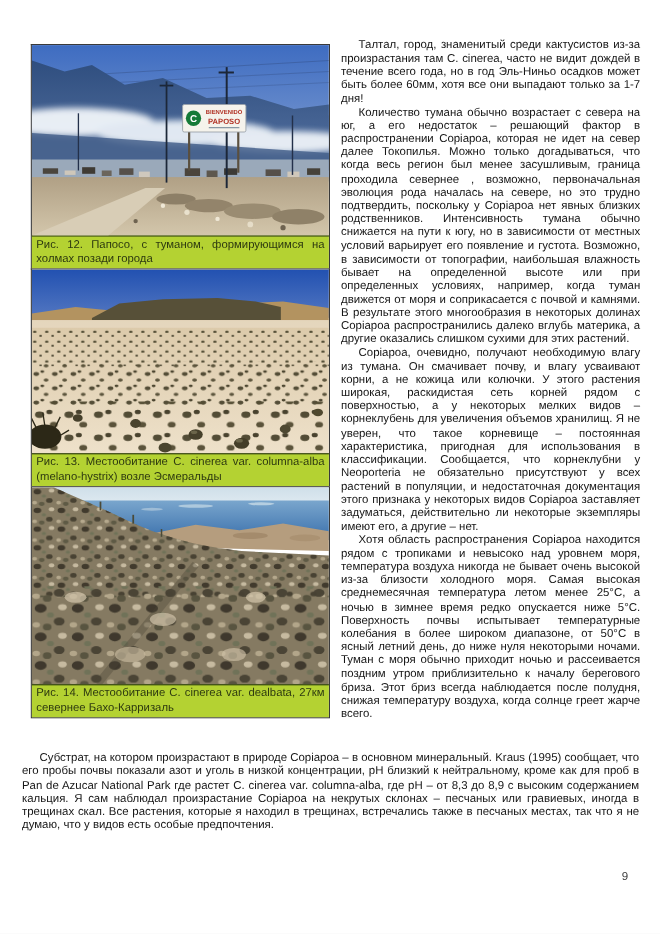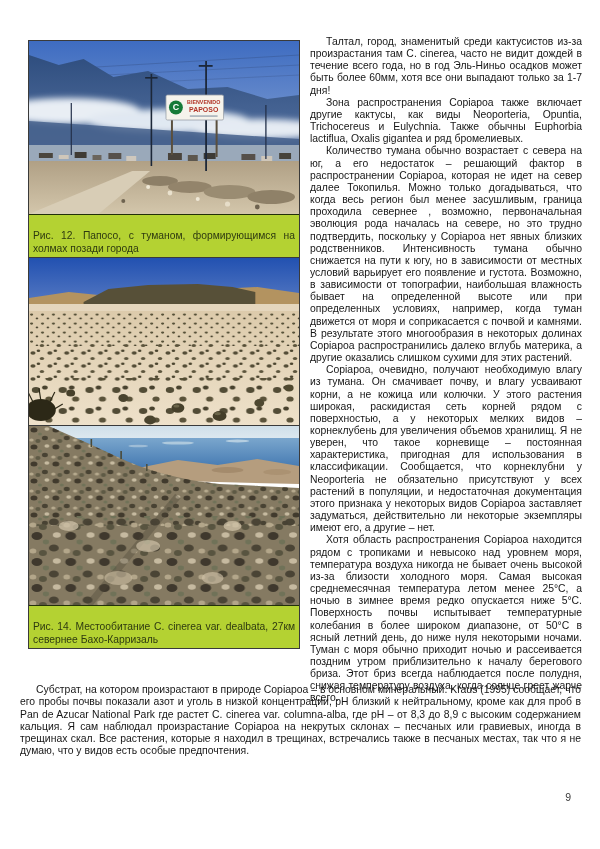--- a/index.html
+++ b/index.html
@@ -8,21 +8,21 @@
     font-family:"Liberation Sans", sans-serif; overflow:hidden;
     outline:1px solid #d6d6d6;
   }
   .figures { position:absolute; left:28px; top:40px; width:272px; }
   figure { margin:0; width:272px; box-sizing:border-box; border:1px solid #3a3a3a; border-bottom:none; }
   figure:last-child { border-bottom:1px solid #3a3a3a; }
   .photo { display:block; width:100%; }
   figcaption {
     background:#b4d232; color:#2e3a10;
     border-top:1px solid #22300a;
-    font-size:10.3px; line-height:13px; padding:14px 4px 2px;
+    font-size:10.3px; line-height:13px; padding:1px 4px 2px;
     text-align:justify;
   }
   .text-col { position:absolute; left:310px; top:36px; width:272px; }
   .text-col p {
     margin:0; font-size:10.4px; line-height:12.15px; color:#161616;
     text-align:justify; text-indent:16px; hyphens:auto;
   }
   .bottom-par {
     position:absolute; left:20px; top:684px; width:561px; margin:0;
     font-size:10.4px; line-height:12.3px; color:#161616;
@@ -162,20 +162,21 @@
           <ellipse cx="232" cy="145" rx="5" ry="4" fill="#4e4831"></ellipse>
           <ellipse cx="42" cy="135" rx="4.5" ry="3.5" fill="#46402b"></ellipse>
           <ellipse cx="122" cy="162" rx="6" ry="4.4" fill="#4a442e"></ellipse>
           <ellipse cx="262" cy="130" rx="4.6" ry="3.4" fill="#50492f"></ellipse>
         </g>
         <g>
           <ellipse cx="12" cy="152" rx="15" ry="11" fill="#2c2817"></ellipse>
           <path d="M4,144 L-2,132 M12,143 L10,130 M20,146 L26,134 M24,152 L34,146" stroke="#2c2817" stroke-width="1.2" fill="none"></path>
         </g>
       </svg>
+      <figcaption>Рис. 13. Местообитание C. cinerea var. columna-alba (melano-hystrix) возле Эсмеральды</figcaption>
     </figure>
 
     <figure>
       <svg class="photo" width="270" height="179" viewBox="0 0 272 179" preserveAspectRatio="none">
         <defs>
           <linearGradient id="sky3" x1="0" y1="0" x2="0" y2="1">
             <stop offset="0" stop-color="#cfdfe9"></stop>
               <stop offset="1" stop-color="#e8f0f5"></stop>
           </linearGradient>
           <linearGradient id="sea3" x1="0" y1="0" x2="0" y2="1">
@@ -229,21 +230,20 @@
           <rect x="118" y="38" width="1.4" height="7" fill="#4a4a38"></rect>
         </g>
       </svg>
       <figcaption>Рис. 14. Местообитание C. cinerea var. dealbata, 27км севернее Бахо-Карризаль</figcaption>
     </figure>
 
   </div>
 
   <div class="text-col">
     <p>Талтал, город, знаменитый среди кактусистов из-за произрастания там C. cinerea, часто не видит дождей в течение всего года, но в год Эль-Ниньо осадков может быть более 60мм, хотя все они выпадают только за 1-7 дня!</p>
-    <p>Зона распространения Copiapoa также включает другие кактусы, как виды Neoporteria, Opuntia, Trichocereus и Eulychnia. Также обычны Euphorbia lactiflua, Oxalis gigantea и ряд бромелиевых.</p>
     <p>Количество тумана обычно возрастает с севера на юг, а его недостаток – решающий фактор в распространении Copiapoa, которая не идет на север далее Токопилья. Можно только догадываться, что когда весь регион был менее засушливым, граница проходила севернее , возможно, первоначальная эволюция рода началась на севере, но это трудно подтвердить, поскольку у Copiapoa нет явных близких родственников. Интенсивность тумана обычно снижается на пути к югу, но в зависимости от местных условий варьирует его появление и густота. Возможно, в зависимости от топографии, наибольшая влажность бывает на определенной высоте или при определенных условиях, например, когда туман движется от моря и соприкасается с почвой и камнями. В результате этого многообразия в некоторых долинах Copiapoa распространились далеко вглубь материка, а другие оказались слишком сухими для этих растений.</p>
     <p>Copiapoa, очевидно, получают необходимую влагу из тумана. Он смачивает почву, и влагу усваивают корни, а не кожица или колючки. У этого растения широкая, раскидистая сеть корней рядом с поверхностью, а у некоторых мелких видов – корнеклубень для увеличения объемов хранилищ. Я не уверен, что такое корневище – постоянная характеристика, пригодная для использования в классификации. Сообщается, что корнеклубни у Neoporteria не обязательно присутствуют у всех растений в популяции, и недостаточная документация этого признака у некоторых видов Copiapoa заставляет задуматься, действительно ли некоторые экземпляры имеют его, а другие – нет.</p>
     <p>Хотя область распространения Copiapoa находится рядом с тропиками и невысоко над уровнем моря, температура воздуха никогда не бывает очень высокой из-за близости холодного моря. Самая высокая среднемесячная температура летом менее 25°С, а ночью в зимнее время редко опускается ниже 5°С. Поверхность почвы испытывает температурные колебания в более широком диапазоне, от 50°С в ясный летний день, до ниже нуля некоторыми ночами. Туман с моря обычно приходит ночью и рассеивается поздним утром приблизительно к началу берегового бриза. Этот бриз всегда наблюдается после полудня, снижая температуру воздуха, когда солнце греет жарче всего.</p>
   </div>
 
   <p class="bottom-par">Субстрат, на котором произрастают в природе Copiapoa – в основном минеральный. Kraus (1995) сообщает, что его пробы почвы показали азот и уголь в низкой концентрации, pH близкий к нейтральному, кроме как для проб в Pan de Azucar National Park где растет C. cinerea var. columna-alba, где pH – от 8,3 до 8,9 с высоким содержанием кальция. Я сам наблюдал произрастание Copiapoa на некрутых склонах – песчаных или гравиевых, иногда в трещинах скал. Все растения, которые я находил в трещинах, встречались также в песчаных местах, так что я не думаю, что у видов есть особые предпочтения.</p>
 
   <div class="page-num">9</div>
 
 </div>

